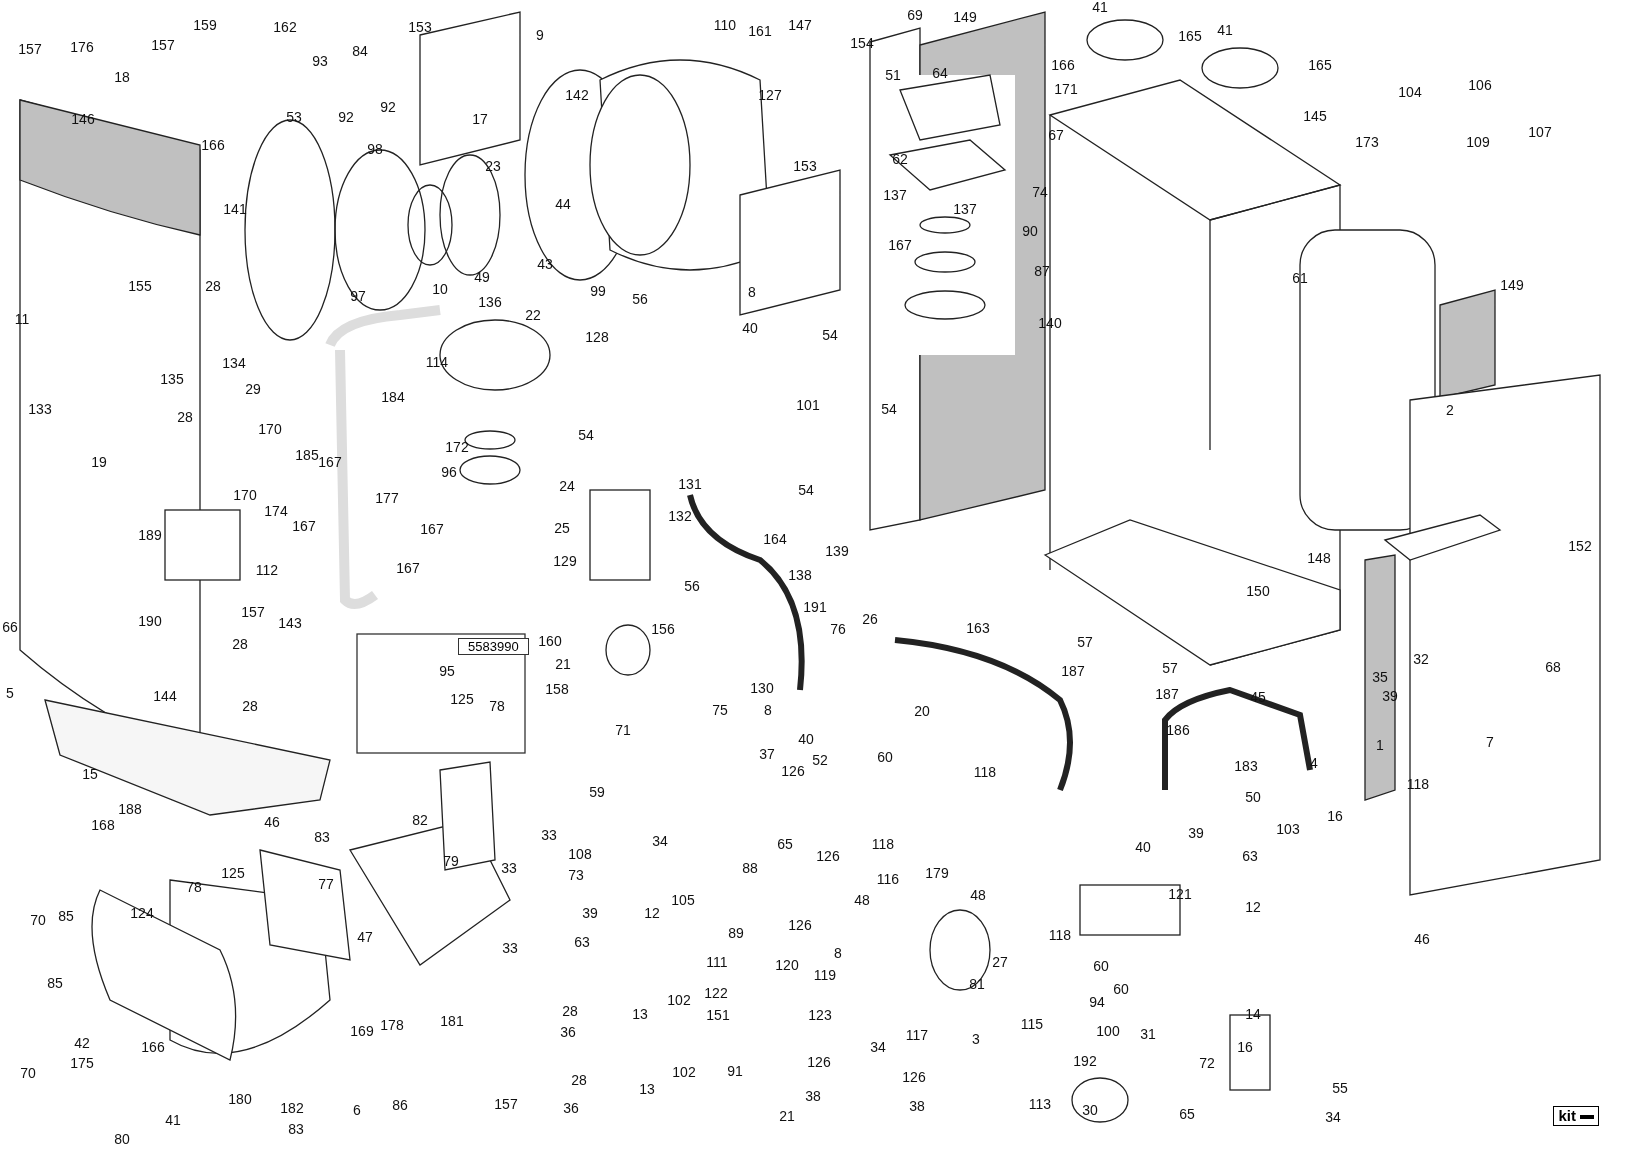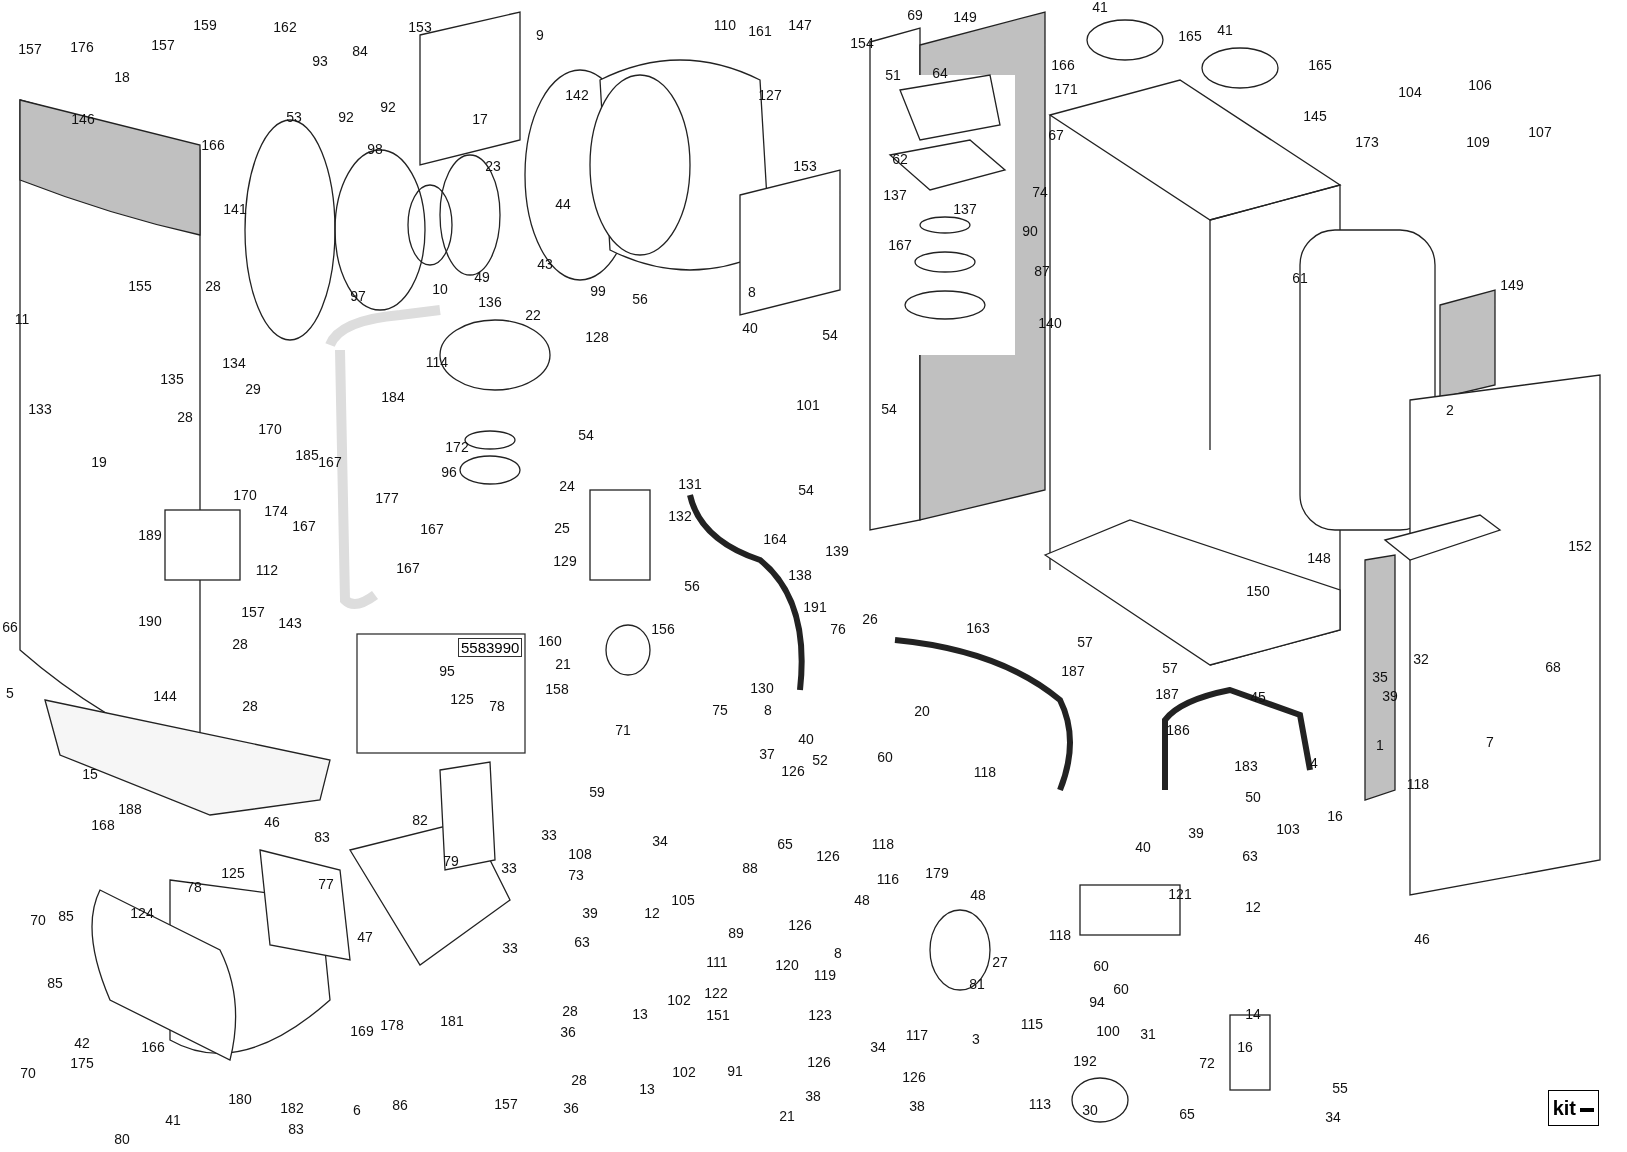--- a/index.html
+++ b/index.html
@@ -1,21 +1,21 @@
 <!DOCTYPE html>
 <html><head>
 <meta charset="utf-8">
 <style>
   html,body{margin:0;padding:0;background:#fff;}
   body{width:1627px;height:1152px;position:relative;overflow:hidden;font-family:"Liberation Sans",sans-serif;}
   #diagram{position:absolute;left:0;top:0;width:1627px;height:1152px;}
   svg text{font-family:"Liberation Sans",sans-serif;font-size:14px;fill:#111;}
-  .kit{position:absolute;right:28px;bottom:26px;border:1.5px solid #000;padding:8px 4px;font-weight:bold;font-size:20px;line-height:18px;background:#fff;}
+  .kit{position:absolute;right:28px;bottom:26px;border:1.5px solid #000;padding:0 4px;font-weight:bold;font-size:15px;line-height:18px;background:#fff;}
   .kit .dash{display:inline-block;width:14px;height:4px;background:#000;vertical-align:middle;margin-left:4px;}
-  .ref-box{position:absolute;border:1.5px solid #333;font-size:15px;padding:0 2px;background:#fff;}
+  .ref-box{position:absolute;border:1.5px solid #333;font-size:13px;padding:0 9px;background:#fff;}
 </style>
 </head>
 <body>
 
 <svg id="diagram" viewBox="0 0 1627 1152" xmlns="http://www.w3.org/2000/svg">
 
   <g fill="none" stroke="#222" stroke-width="1.3">
 
     <path d="M20,100 L200,150 L200,760 Q100,720 20,650 Z" fill="#fff"></path>
     <path d="M20,100 L200,145 L200,235 Q110,215 20,180 Z" fill="#c0c0c0"></path>

